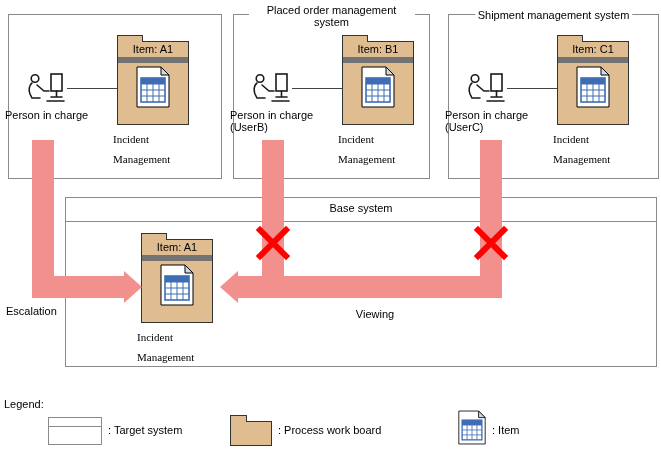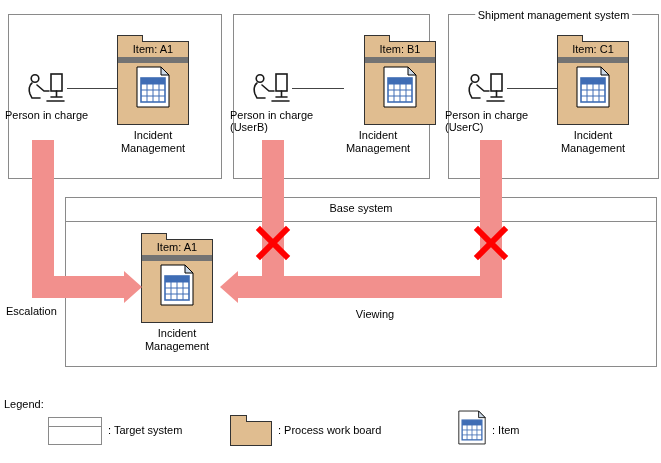--- a/index.html
+++ b/index.html
@@ -20,21 +20,21 @@
   
   .folder{
     position:absolute;width:72px;height:84px;background:var(--folder);
     border:1px solid #333;box-sizing:border-box;text-align:center;
   }
   .folder::before{
     content:"";position:absolute;top:-7px;left:-1px;width:24px;height:6px;
     background:var(--folder);border:1px solid #333;border-bottom:none;
   }
   .folder-title{line-height:15px;border-bottom:6px solid #737373;margin:0 0 3px 0;}
-  .caption{position:absolute;width:80px;text-align:center;line-height:13px;}
+  .caption{position:absolute;width:80px;line-height:20px;font-family:Liberation Serif, serif;}
   
   .item-icon .page{fill:#fff;stroke:#000;stroke-width:1;}
   .item-icon .fold{fill:#ccd9e8;stroke:#000;stroke-width:1;}
   .item-icon .tbl-head{fill:var(--table);}
   .item-icon .tbl-frame{fill:none;stroke:var(--table);stroke-width:1.6;}
   .item-icon .tbl-line{fill:none;stroke:var(--table);stroke-width:1;}
   
   .basebox{position:absolute;left:65px;top:197px;width:590px;height:168px;border:1px solid var(--box_border);background:#fff;}
   .base-title{text-align:center;padding-top:4px;}
   .base-sep{position:absolute;left:0;right:0;top:23px;height:1px;background:var(--box_border);}
@@ -83,35 +83,36 @@
         <path class="fold" d="M25 1 L25 9 H33 Z"></path>
         <rect class="tbl-head" x="5" y="12" width="24" height="6"></rect>
         <path class="tbl-line" d="M5 18 H29 M5 24 H29 M5 30 H29 M11 12 V36 M17 12 V36 M23 12 V36"></path>
         <rect class="tbl-frame" x="5" y="12" width="24" height="24"></rect>
       </svg>
     </div>
     <div class="caption" style="left:104px;top:114px;">Incident Management</div>
   </div>
 
   <div class="sysbox" style="left:233px;top:14px;width:195px;height:163px;">
+    <div class="sys-title" style="width:160px;">Placed order management system</div>
     <svg class="person-icon" width="42" height="36" viewBox="0 0 42 36">
       <g fill="none" stroke="#1a1a1a" stroke-width="1.6" stroke-linecap="round">
         <circle cx="10" cy="7.5" r="3.8"></circle>
         <path d="M7 12 C4 14 3.5 19 5 23 L7 27 H15"></path>
         <path d="M12 14 L19 20 L24 20"></path>
         <rect x="26" y="3" width="11" height="17"></rect>
         <path d="M31.5 20 V26 M26 26 H37 M22 30 H39"></path>
       </g>
     </svg>
     <div class="person-label">
       <div>Person in charge</div>
       <div>(UserB)</div>
     </div>
     <div class="connector"></div>
-    <div class="folder" style="left:108px;top:26px;margin-left:22px;">
+    <div class="folder" style="left:108px;top:26px;">
       <div class="folder-title">Item: B1</div>
       <svg class="item-icon" width="34" height="42" viewBox="0 0 34 42">
         <path class="page" d="M1 1 H25 L33 9 V41 H1 Z"></path>
         <path class="fold" d="M25 1 L25 9 H33 Z"></path>
         <rect class="tbl-head" x="5" y="12" width="24" height="6"></rect>
         <path class="tbl-line" d="M5 18 H29 M5 24 H29 M5 30 H29 M11 12 V36 M17 12 V36 M23 12 V36"></path>
         <rect class="tbl-frame" x="5" y="12" width="24" height="24"></rect>
       </svg>
     </div>
     <div class="caption" style="left:104px;top:114px;">Incident Management</div>

